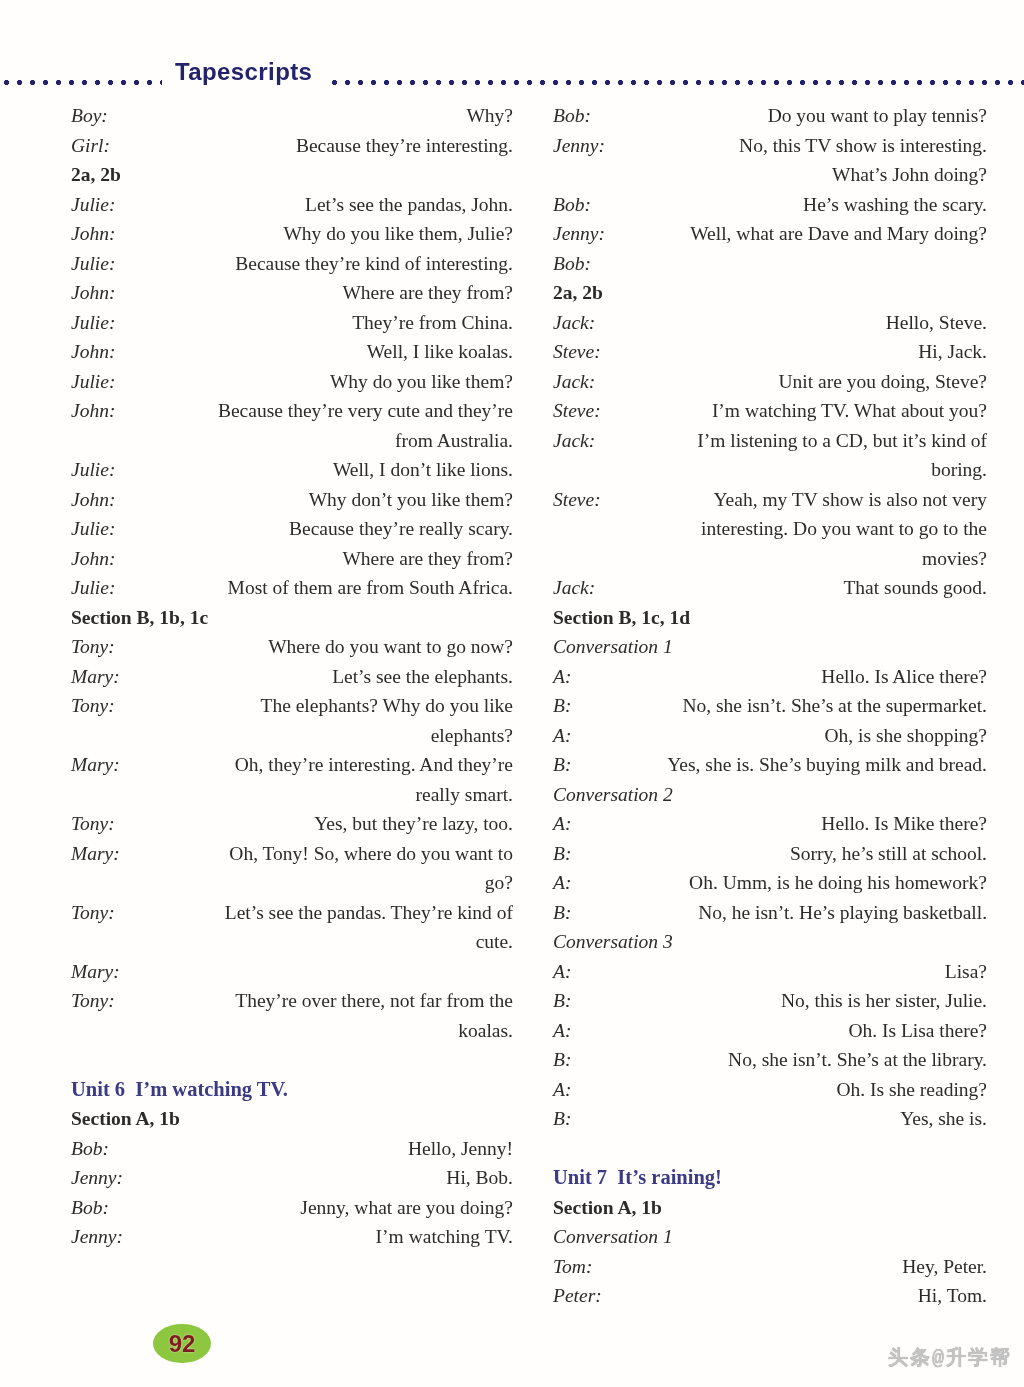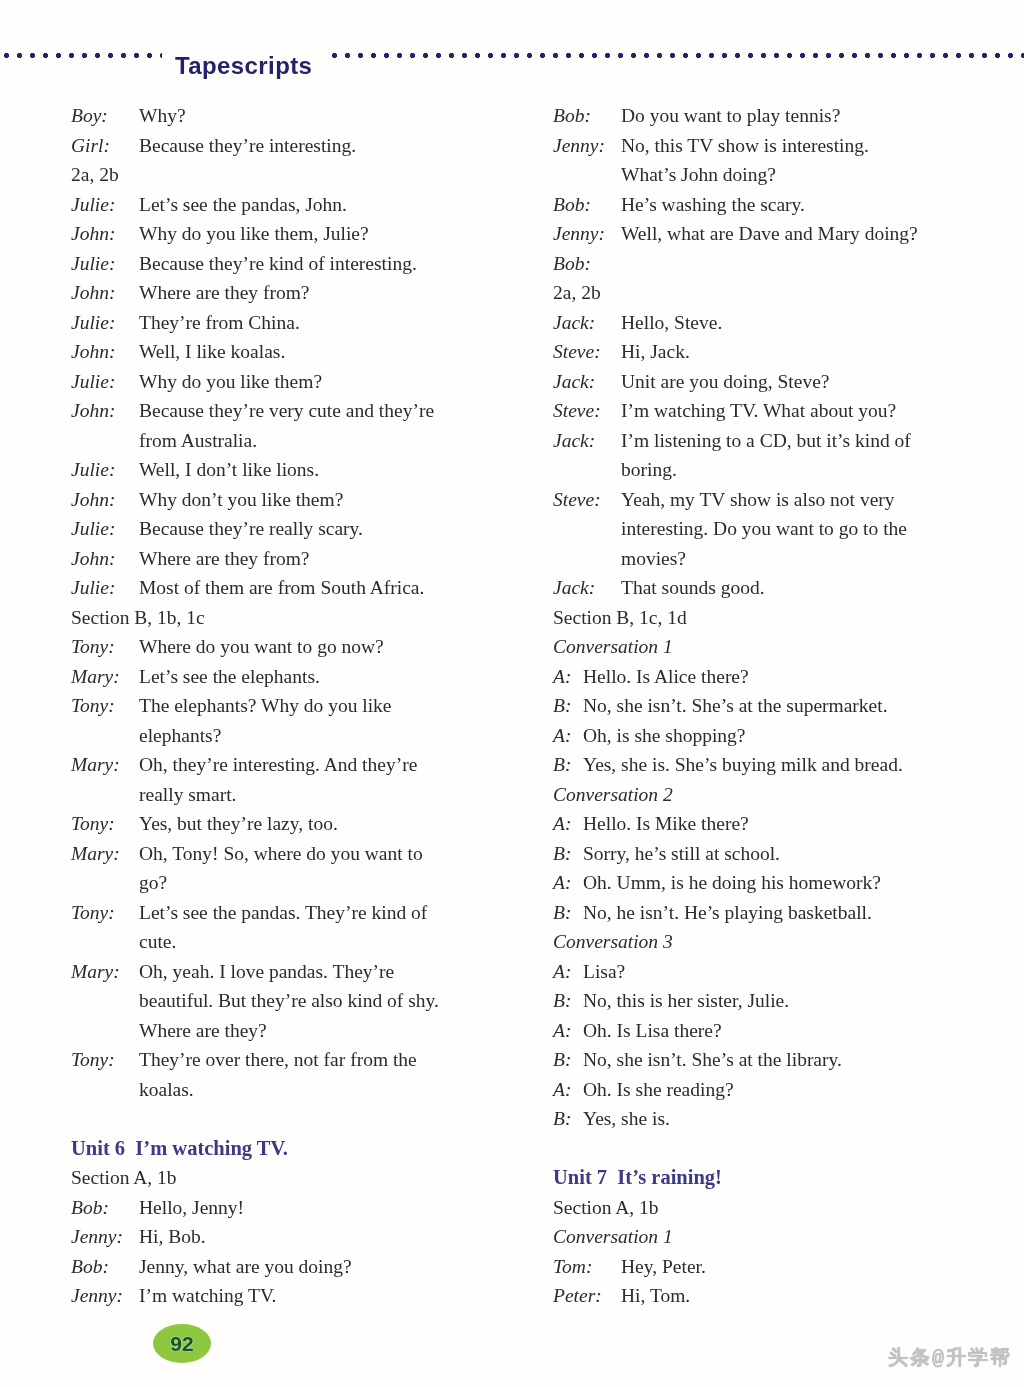--- a/index.html
+++ b/index.html
@@ -2,50 +2,50 @@
 <html style="--header-navy: #23236b; --unit-heading-blue: #3a3a85; --body-text: #2b2b2b; --page-badge-green: #8dc63f; --watermark-gray: #c3c3c3;"><head>
 <meta charset="utf-8">
 <style>
   html,body{margin:0;padding:0;}
   body{width:1024px;height:1387px;background:#ffffff;overflow:hidden;}
   .page{position:relative;width:1024px;height:1387px;background:#fffefd;
         font-family:"Liberation Serif","DejaVu Serif",serif;color:var(--body-text,#2b2b2b);}
 
   
   .header{position:absolute;top:52px;left:0;right:0;height:34px;
-          display:flex;align-items:flex-start;}
+          display:flex;align-items:flex-end;}
   .dots{height:7px;background-image:radial-gradient(circle,var(--header-navy,#23236b) 2.4px,transparent 2.9px);
         background-size:13px 7px;background-position:left center;background-repeat:repeat-x;}
   .dots-left{flex:0 0 162px;}
   .dots-right{flex:1;}
   .page-title{margin:0 16px 0 13px;font-family:"Liberation Sans","DejaVu Sans",sans-serif;
               font-weight:700;font-size:24px;letter-spacing:.4px;color:var(--header-navy,#23236b);
               white-space:nowrap;}
 
   
   .col{position:absolute;top:101px;font-size:19.5px;line-height:29.5px;}
   .col-left{left:71px;width:442px;}
   .col-right{left:553px;width:434px;}
 
   .dlg{display:flex;align-items:flex-start;}
   .spk{flex:0 0 68px;font-style:italic;white-space:pre;}
   .spk.ab{flex:0 0 30px;}
-  .txt{flex:1;white-space:pre-wrap;}
-
-  .bold{font-weight:400;white-space:pre-wrap;}
+  .txt{flex:1;white-space:pre-wrap;text-align:right;}
+
+  .bold{font-weight:700;white-space:pre-wrap;}
   .convo{font-weight:400;font-style:italic;white-space:pre-wrap;}
   .unit{font-weight:700;font-size:20.5px;color:var(--unit-heading-blue,#3a3a85);
         margin-top:29.5px;white-space:pre-wrap;}
 
   
   .page-badge{position:absolute;left:153px;top:1324px;width:58px;height:39px;
               background:var(--page-badge-green,#8dc63f);border-radius:50%;
               display:flex;align-items:center;justify-content:center;}
   .page-badge span{font-family:"Liberation Sans","DejaVu Sans",sans-serif;font-weight:700;
-                   font-size:21px;color:#14532d;text-shadow:0 0 2px rgba(255,255,255,.8);}
+                   font-size:24px;color:#7f1d1d;text-shadow:0 0 2px rgba(255,255,255,.8);}
   .watermark{position:absolute;right:12px;top:1344px;
              font-family:Liberation Mono, monospace;font-weight:700;
              font-size:20px;letter-spacing:2px;color:var(--watermark-gray,#c0c0c0);
              text-shadow:0 0 1px #9a9a9a;}
 </style>
 </head>
 <body>
 
 <div class="page">
 
@@ -146,23 +146,20 @@
         <span class="txt">Oh, Tony! So, where do you want to
 go?</span>
       </div>
       <div class="dlg">
         <span class="spk">Tony:</span>
         <span class="txt">Let’s see the pandas. They’re kind of
 cute.</span>
       </div>
       <div class="dlg">
         <span class="spk">Mary:</span>
-        <span class="txt">Oh, yeah. I love pandas. They’re
-beautiful. But they’re also kind of shy.
-Where are they?</span>
       </div>
       <div class="dlg">
         <span class="spk">Tony:</span>
         <span class="txt">They’re over there, not far from the
 koalas.</span>
       </div>
       <div class="unit">Unit 6  I’m watching TV.</div>
       <div class="bold">Section A, 1b</div>
       <div class="dlg">
         <span class="spk">Bob:</span>

